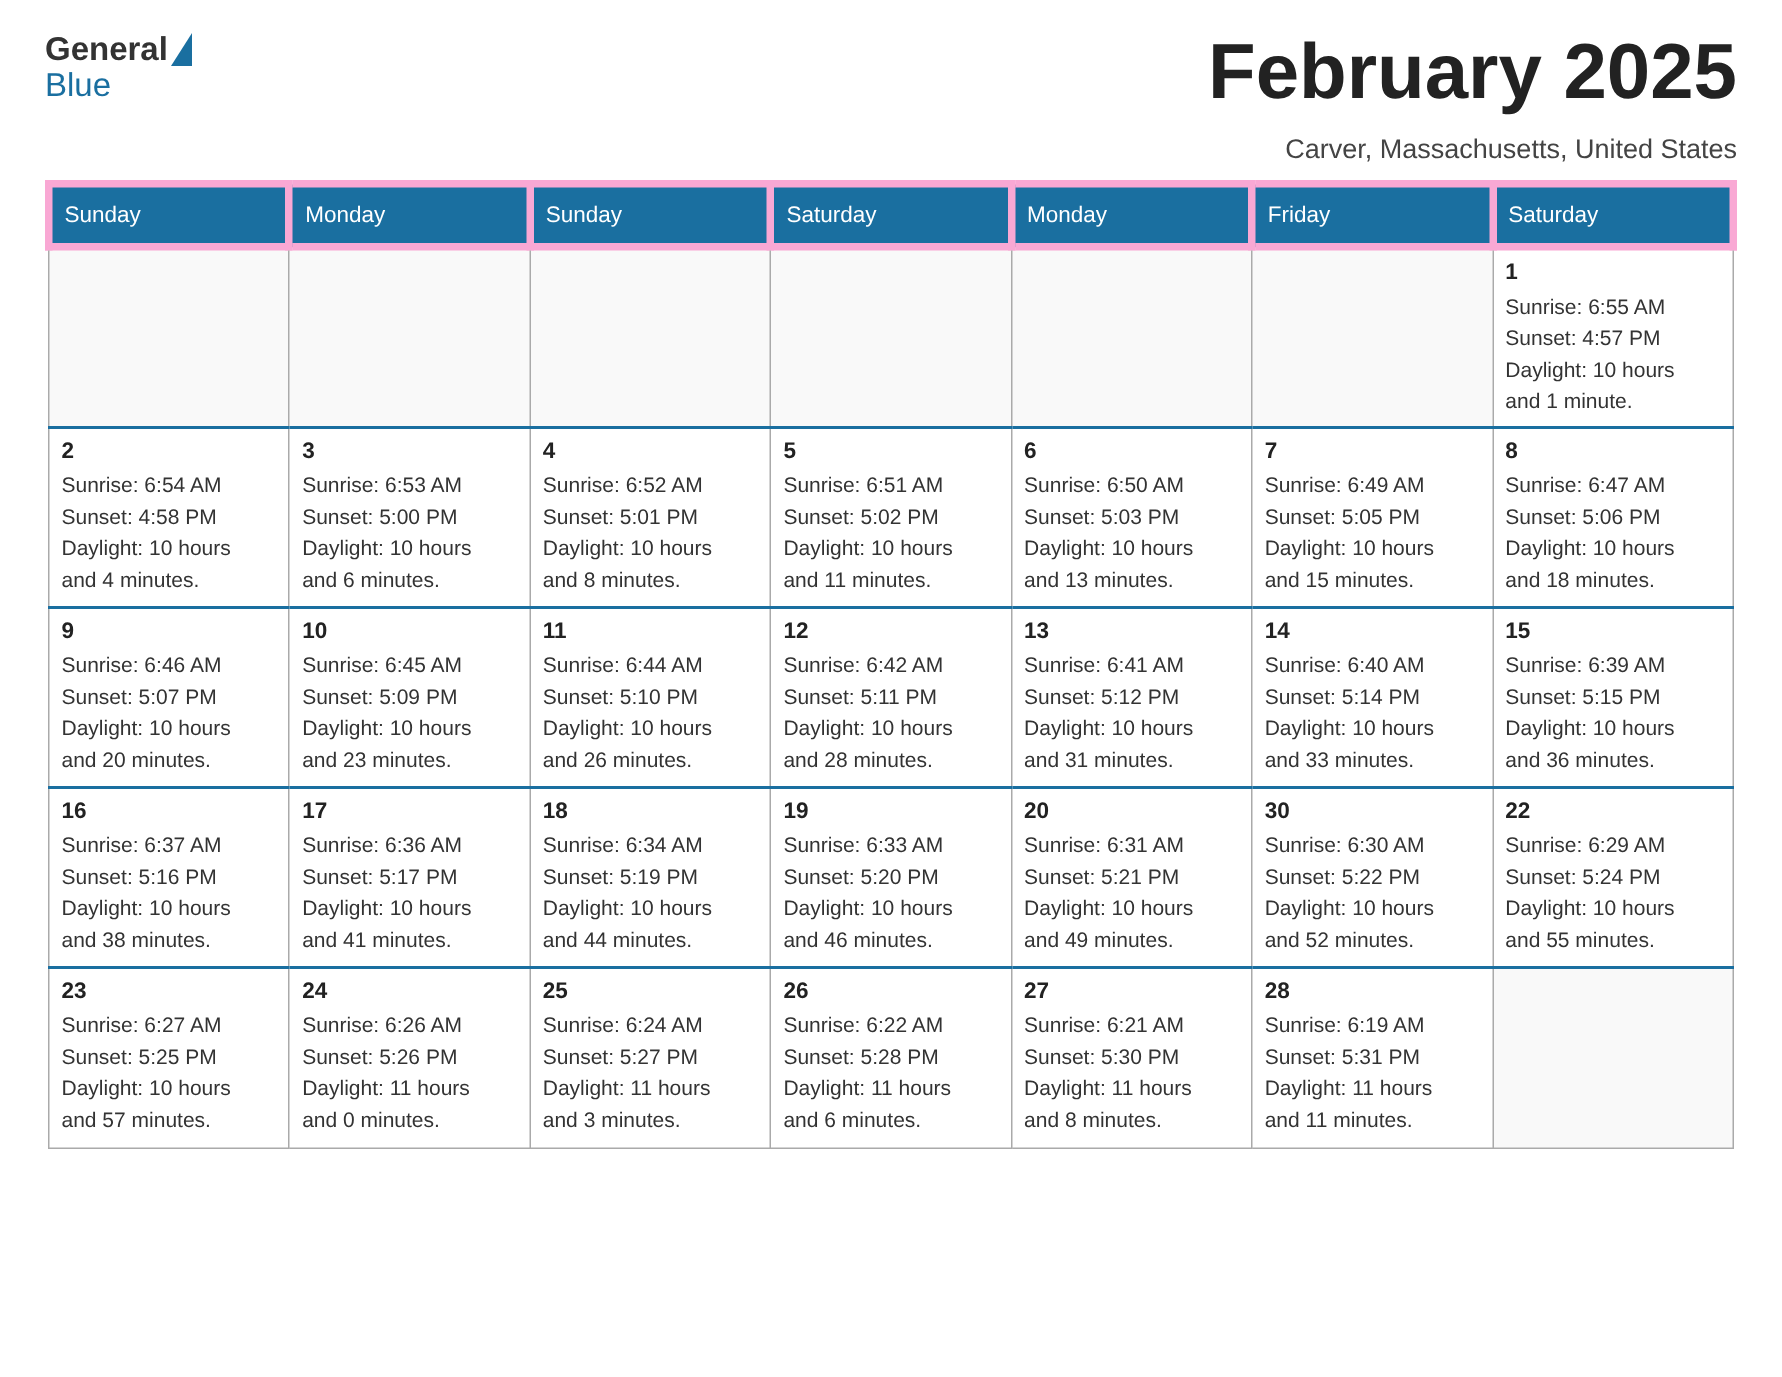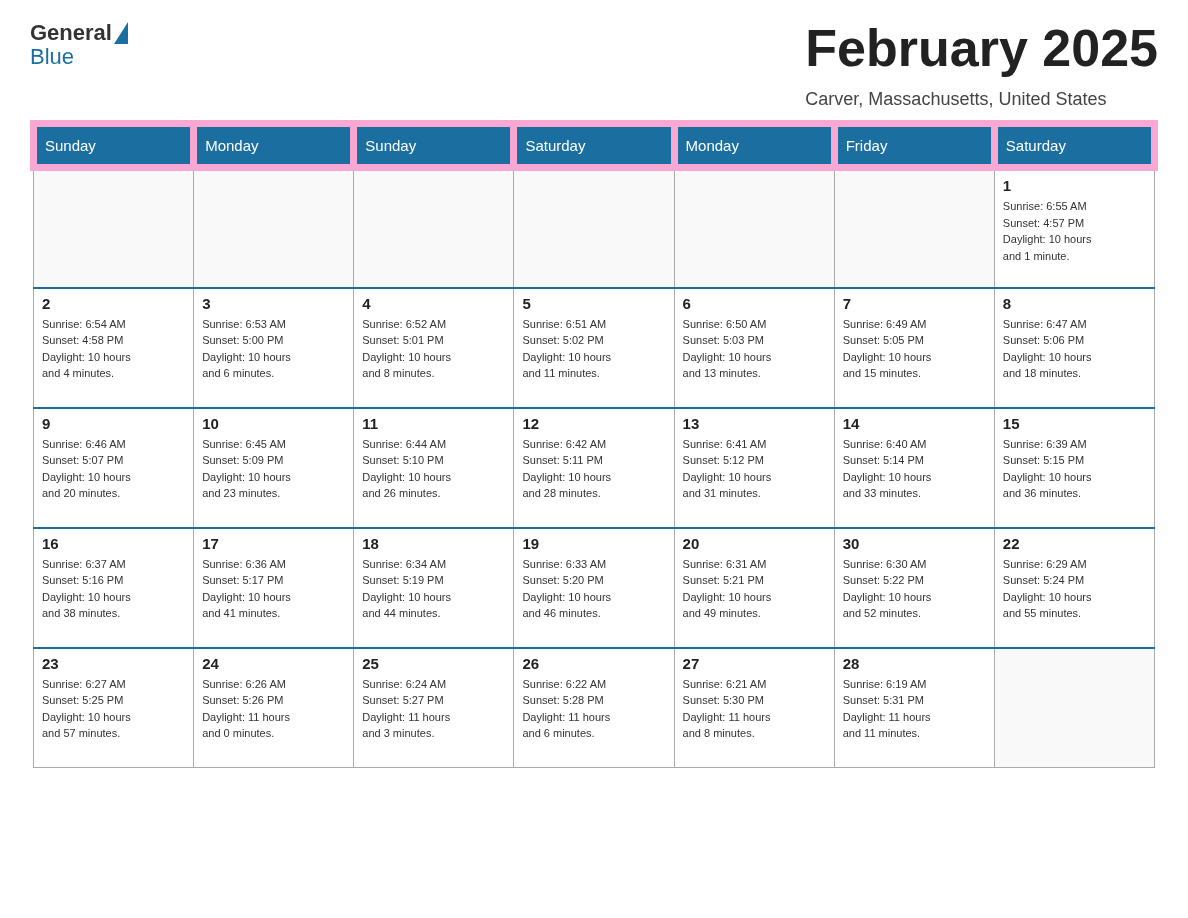--- a/index.html
+++ b/index.html
@@ -40,21 +40,21 @@
       margin-left: 2px;
       margin-bottom: 0;
     }
     .logo-blue {
       font-size: 22px;
       font-weight: normal;
       color: #1a6fa0;
       margin-top: -2px;
     }
     .title-block {
-      text-align: left;
+      text-align: right;
     }
     .month-title {
       font-size: 52px;
       font-weight: bold;
       color: #222;
       line-height: 1.1;
     }
     .location {
       font-size: 18px;
       color: #444;
@@ -65,41 +65,41 @@
       border-collapse: collapse;
       margin-top: 10px;
     }
     .calendar th {
       background-color: #1a6fa0;
       color: #fff;
       padding: 10px 8px;
       font-size: 15px;
       font-weight: normal;
       text-align: left;
-      border: 7px solid #f9a8d4;
+      border: 5px solid #f9a8d4;
     }
     .calendar td {
       border: 1px solid #aaa;
       vertical-align: top;
       padding: 6px 8px;
       width: calc(100% / 7);
       height: 120px;
       background: #fff;
     }
     .calendar td.empty {
       background: #f9f9f9;
     }
     .day-num {
       font-size: 15px;
       font-weight: bold;
       color: #222;
       margin-bottom: 4px;
     }
     .day-info {
-      font-size: 11px;
+      font-size: 14px;
       color: #333;
       line-height: 1.5;
     }
     .week-row td {
       border-top: 2px solid #1a6fa0;
     }
   </style>
 </head>
 <body>
 

